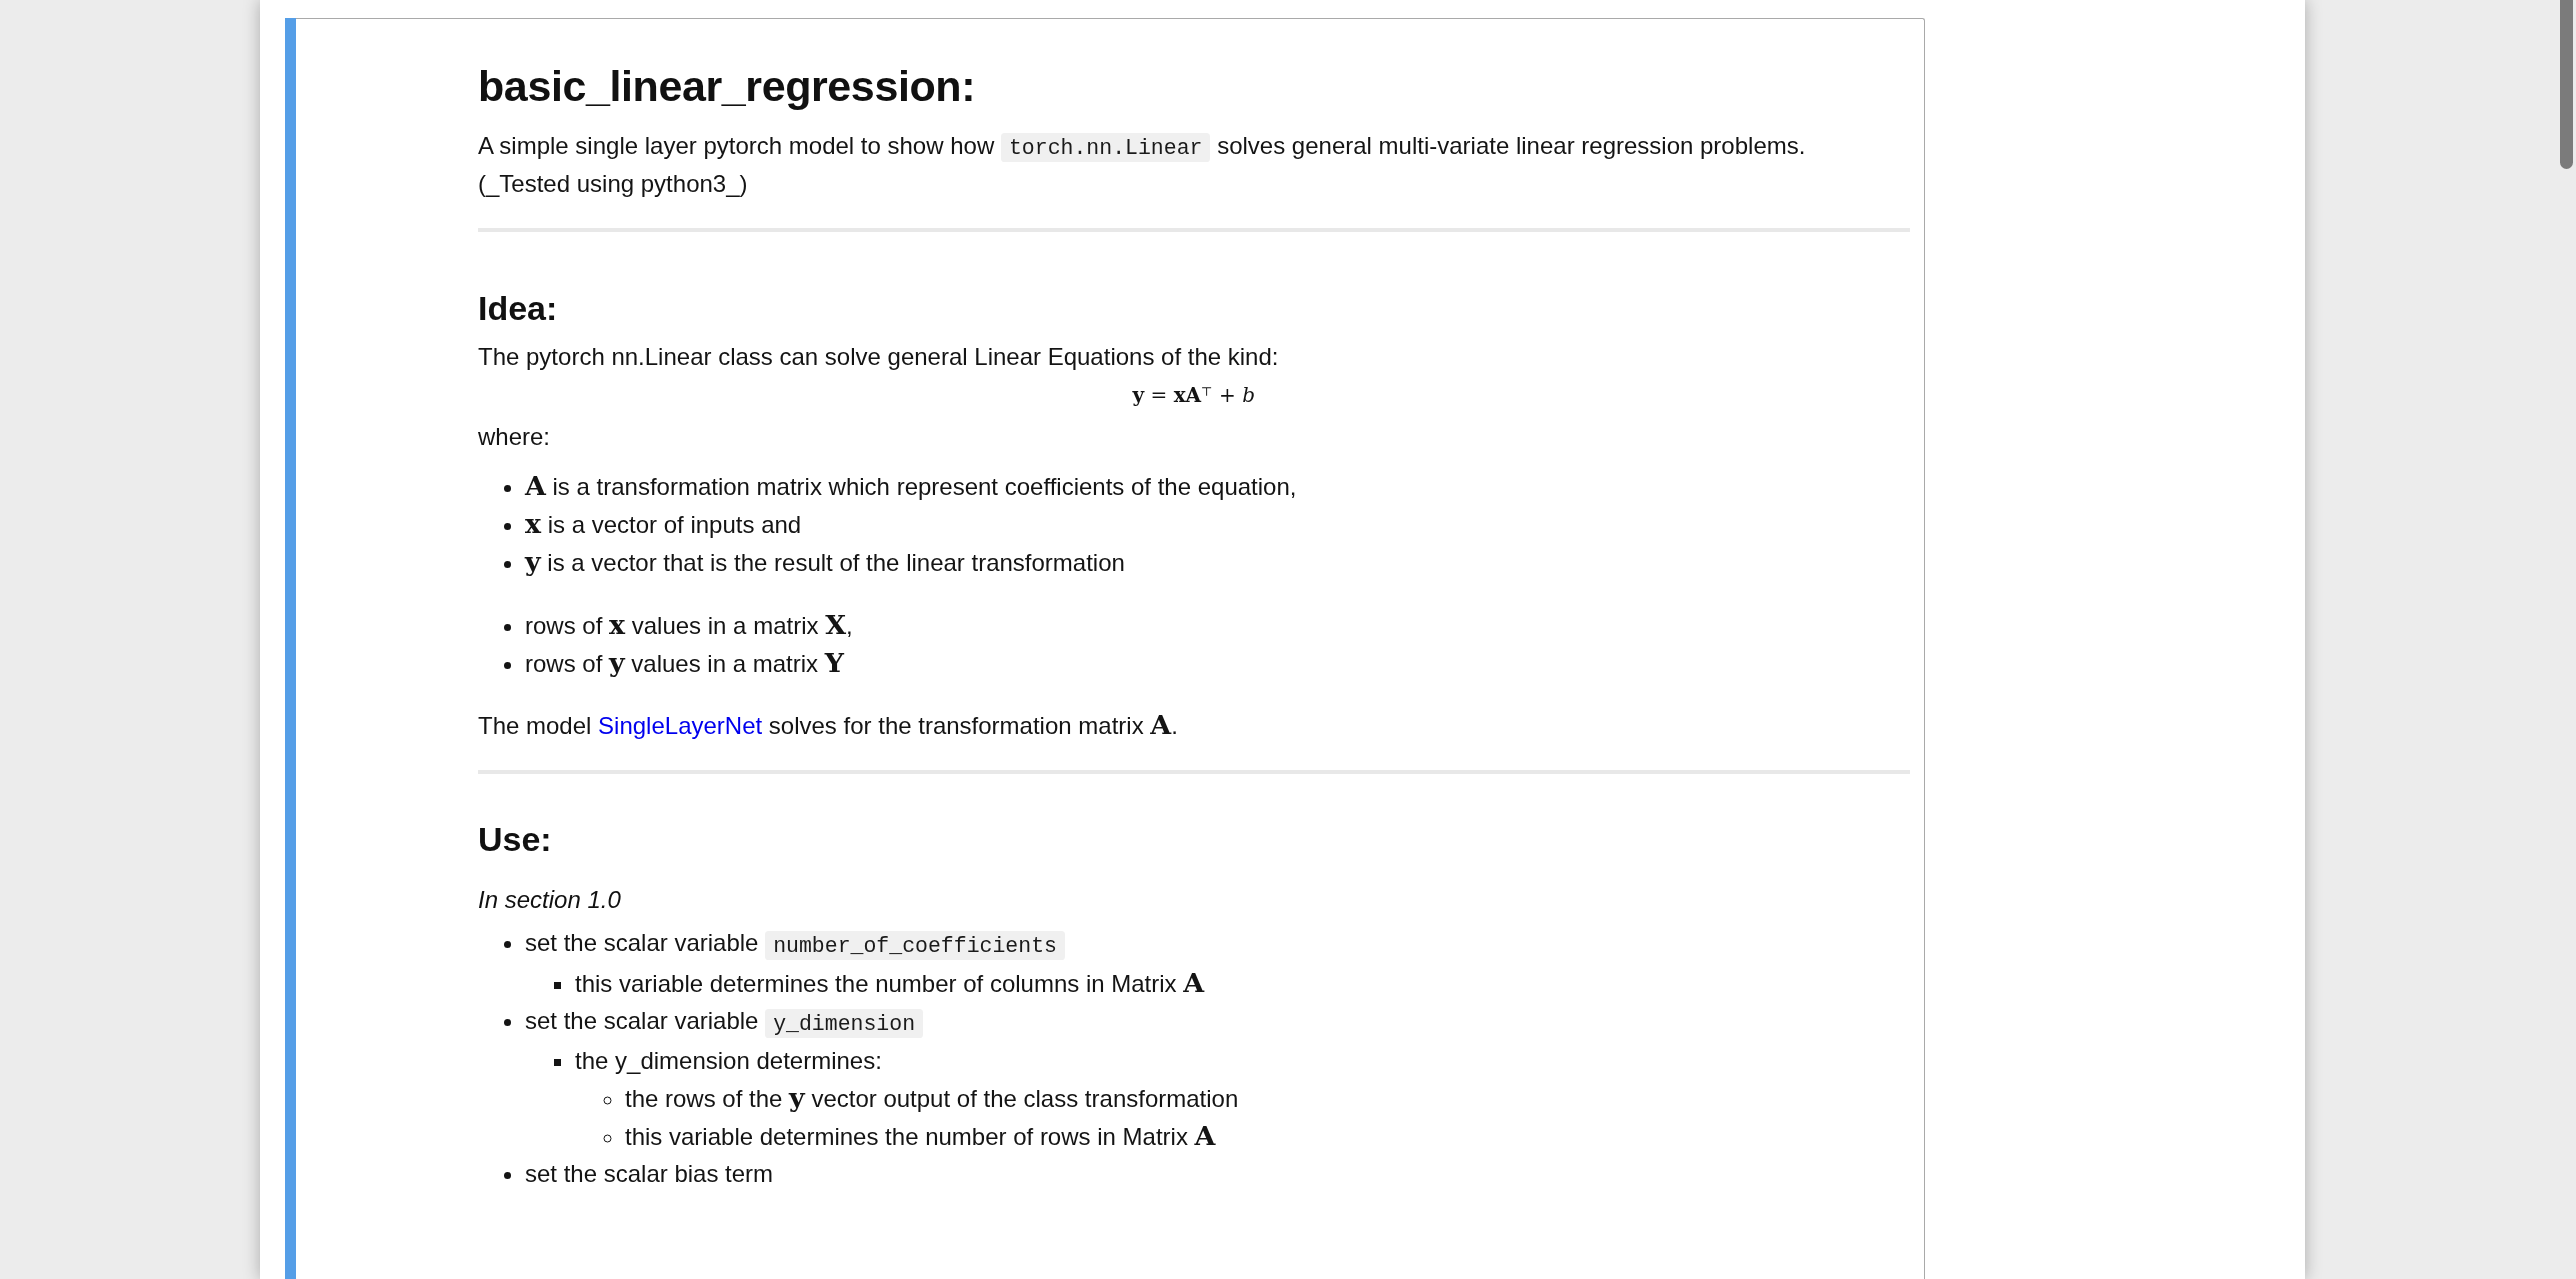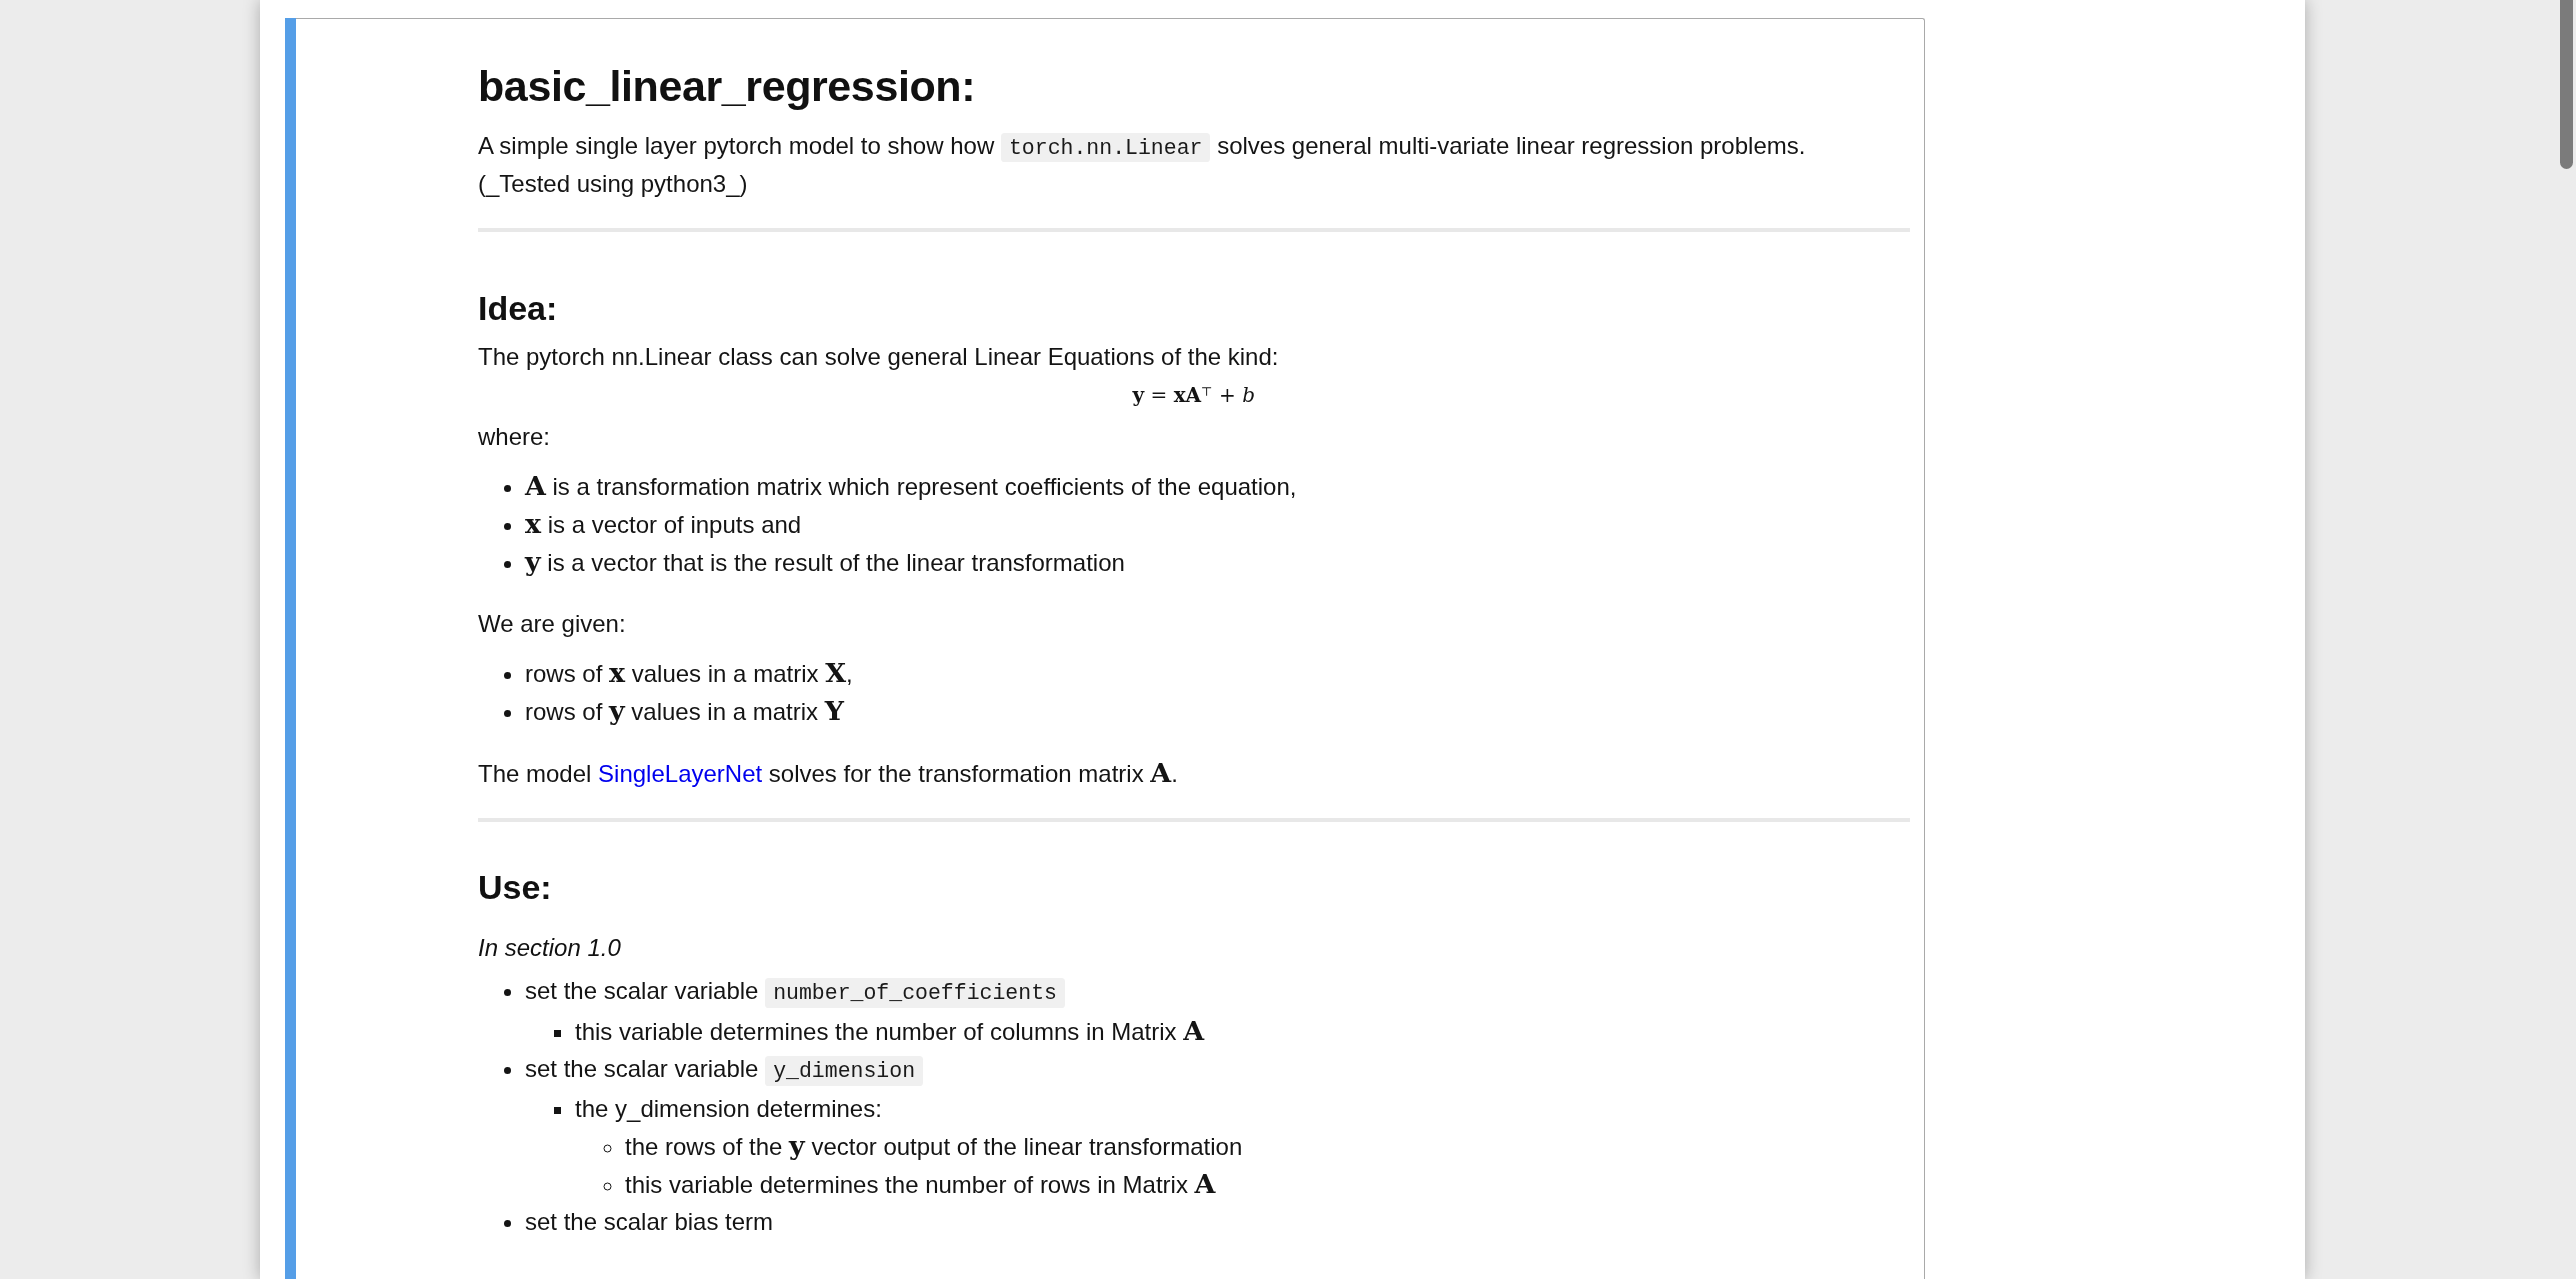--- a/index.html
+++ b/index.html
@@ -117,42 +117,41 @@
         <div class="equation"><span class="seg-mathbf">y</span><span class="seg-plain"> = </span><span class="seg-mathbf">xA</span><span class="seg-sup">⊤</span><span class="seg-plain"> + </span><span class="seg-mathit">b</span></div>
 
         <p class="tight">where:</p>
 
         <ul class="ls-disc">
             <li><span class="seg-mathbf">A</span><span class="seg-text"> is a transformation matrix which represent coefficients of the equation,</span></li>
             <li><span class="seg-mathbf">x</span><span class="seg-text"> is a vector of inputs and</span></li>
             <li><span class="seg-mathbf">y</span><span class="seg-text"> is a vector that is the result of the linear transformation</span></li>
           </ul>
 
-        <p class="tight">We are given:</p>
 
         <ul class="ls-disc">
             <li><span class="seg-text">rows of </span><span class="seg-mathbf">x</span><span class="seg-text"> values in a matrix </span><span class="seg-mathbf">X</span><span class="seg-text">,</span></li>
             <li><span class="seg-text">rows of </span><span class="seg-mathbf">y</span><span class="seg-text"> values in a matrix </span><span class="seg-mathbf">Y</span></li>
           </ul>
 
         <p><span class="seg-text">The model </span><a href="#" class="seg-link">SingleLayerNet</a><span class="seg-text"> solves for the transformation matrix </span><span class="seg-mathbf">A</span><span class="seg-text">.</span></p>
 
         <hr>
 
         <h2 class="use">Use:</h2>
 
         <h4>In section 1.0</h4>
 
         <ul class="last ls-disc">
             <li><span class="seg-text">set the scalar variable </span><span class="seg-code">number_of_coefficients</span><ul class="ls-square">
                 <li><span class="seg-text">this variable determines the number of columns in Matrix </span><span class="seg-mathbf">A</span></li>
               </ul></li>
             <li><span class="seg-text">set the scalar variable </span><span class="seg-code">y_dimension</span><ul class="ls-square">
                 <li><span class="seg-text">the y_dimension determines:</span><ul class="ls-circle">
-                    <li><span class="seg-text">the rows of the </span><span class="seg-mathbf">y</span><span class="seg-text"> vector output of the linear transformation</span></li>
+                    <li><span class="seg-text">the rows of the </span><span class="seg-mathbf">y</span><span class="seg-text"> vector output of the class transformation</span></li>
                     <li><span class="seg-text">this variable determines the number of rows in Matrix </span><span class="seg-mathbf">A</span></li>
                   </ul></li>
               </ul></li>
             <li><span class="seg-text">set the scalar bias term</span></li>
           </ul>
 
       </div>
     </div>
   </div>
   <div class="scrollbar-thumb"></div>

